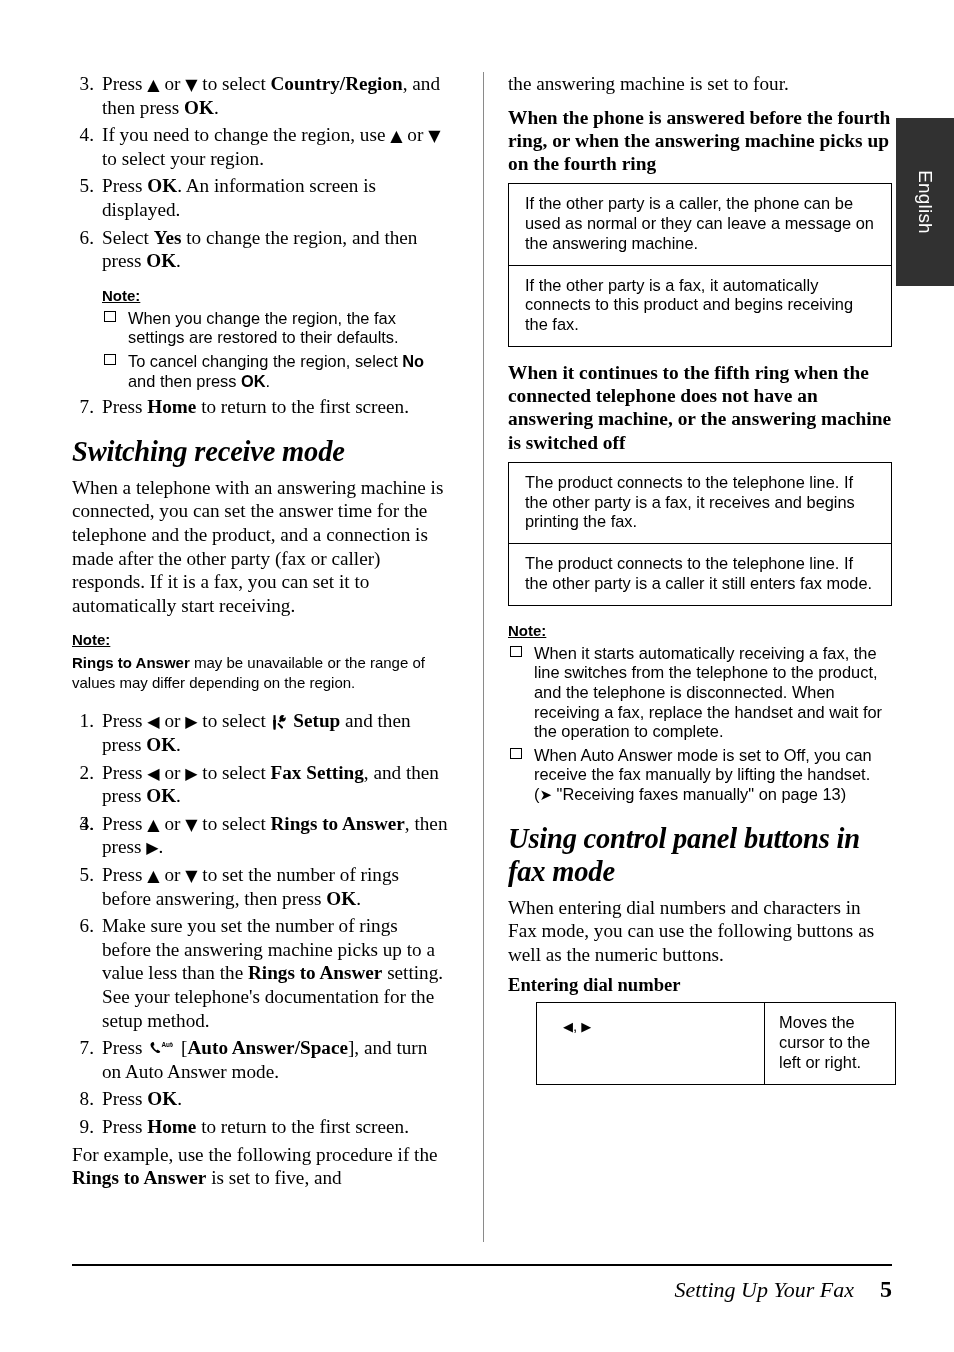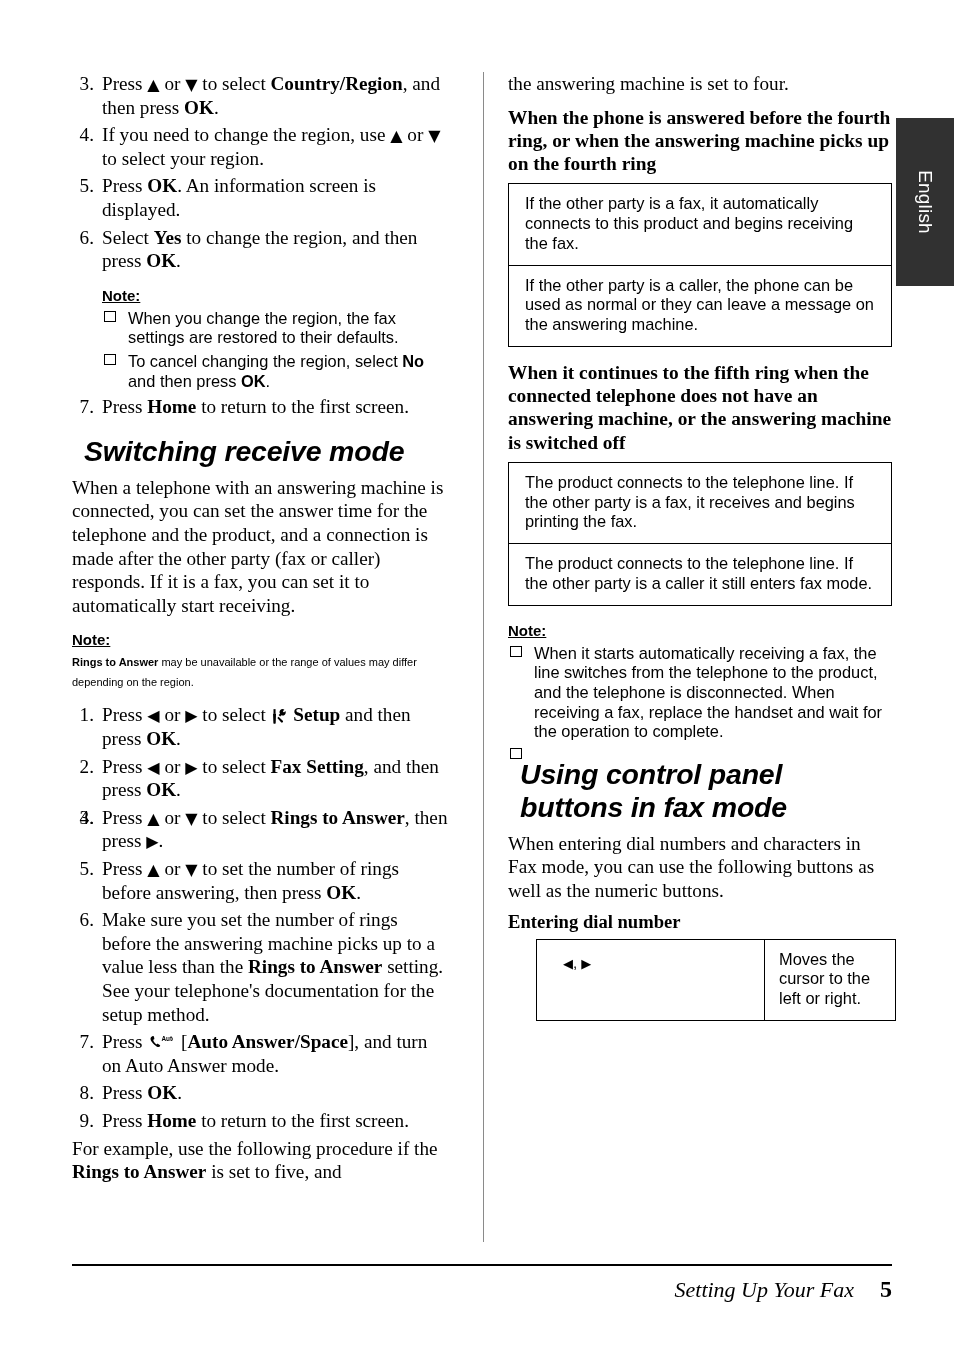--- a/index.html
+++ b/index.html
@@ -124,23 +124,23 @@
   .note-head {
     font-family: "Liberation Sans", sans-serif;
     font-weight: bold;
     font-size: 15px;
     line-height: 22px;
     margin: 12px 0 2px 0;
     text-decoration: underline;
   }
   .note-body {
     font-family: "Liberation Sans", sans-serif;
-    font-size: 11px;
+    font-size: 15px;
     line-height: 19.6px;
-    margin: 0 0 11px 0;
+    margin: 0 0 17px 0;
   }
   ul.note-list {
     list-style: none;
     margin: 0 0 4px 0;
     padding: 0;
   }
   ul.note-list > li {
     position: relative;
     padding-left: 26px;
     font-family: "Liberation Sans", sans-serif;
@@ -160,26 +160,26 @@
   ul.note-list > li > .bullet::after {
     content: "";
     position: absolute;
     left: 1px; top: 1px;
     width: 5px; height: 4px;
     background: #fff;
   }
 
   
   .sec-head {
-    font-family: Liberation Sans, sans-serif;
+    font-family: Liberation Serif, serif;
     font-weight: bold;
     font-style: italic;
     font-size: 28.5px;
     line-height: 33px;
-    margin: 16px 0 8px 12px;
+    margin: 16px 0 8px 0;
     letter-spacing: -0.2px;
   }
   .sub-head {
     font-family: "Liberation Serif", serif;
     font-weight: bold;
     font-size: 19.4px;
     line-height: 23.2px;
     margin: 10px 0 8px 0;
   }
   .sub-head-small {
@@ -350,24 +350,24 @@
 
   <div class="col col-right">
 
     <p class="serif-p tight">the answering machine is set to four.</p>
 
     <h3 class="sub-head">When the phone is answered before the fourth ring, or when the answering machine picks up on the fourth ring</h3>
 
     <table class="boxed">
       <tbody>
           <tr>
-        <td>If the other party is a fax, it automatically connects to this product and begins receiving the fax.</td>
+        <td>If the other party is a caller, the phone can be used as normal or they can leave a message on the answering machine.</td>
       </tr>
       <tr>
-        <td>If the other party is a caller, the phone can be used as normal or they can leave a message on the answering machine.</td>
+        <td>If the other party is a fax, it automatically connects to this product and begins receiving the fax.</td>
       </tr>
     </tbody>
       </table>
 
     <h3 class="sub-head">When it continues to the fifth ring when the connected telephone does not have an answering machine, or the answering machine is switched off</h3>
 
     <table class="boxed">
       <tbody>
           <tr>
         <td>The product connects to the telephone line. If the other party is a fax, it receives and begins printing the fax.</td>
@@ -379,20 +379,21 @@
       </table>
 
     <div class="note-head">Note:</div>
     <ul class="note-list">
       <li>
         <span class="bullet"></span>
         <span>When it starts automatically receiving a fax, the line switches from the telephone to the product, and the telephone is disconnected. When receiving a fax, replace the handset and wait for the operation to complete.</span>
       </li>
       <li>
         <span class="bullet"></span>
+        <span>When Auto Answer mode is set to Off, you can receive the fax manually by lifting the handset. (<span class="rarrow">➤</span> "Receiving faxes manually" on page 13)</span>
       </li>
     </ul>
 
     <h2 class="sec-head">Using control panel buttons in fax mode</h2>
 
     <p class="serif-p">When entering dial numbers and characters in Fax mode, you can use the following buttons as well as the numeric buttons.</p>
 
     <h3 class="sub-head-small">Entering dial number</h3>
 
     <table class="boxed narrow">

